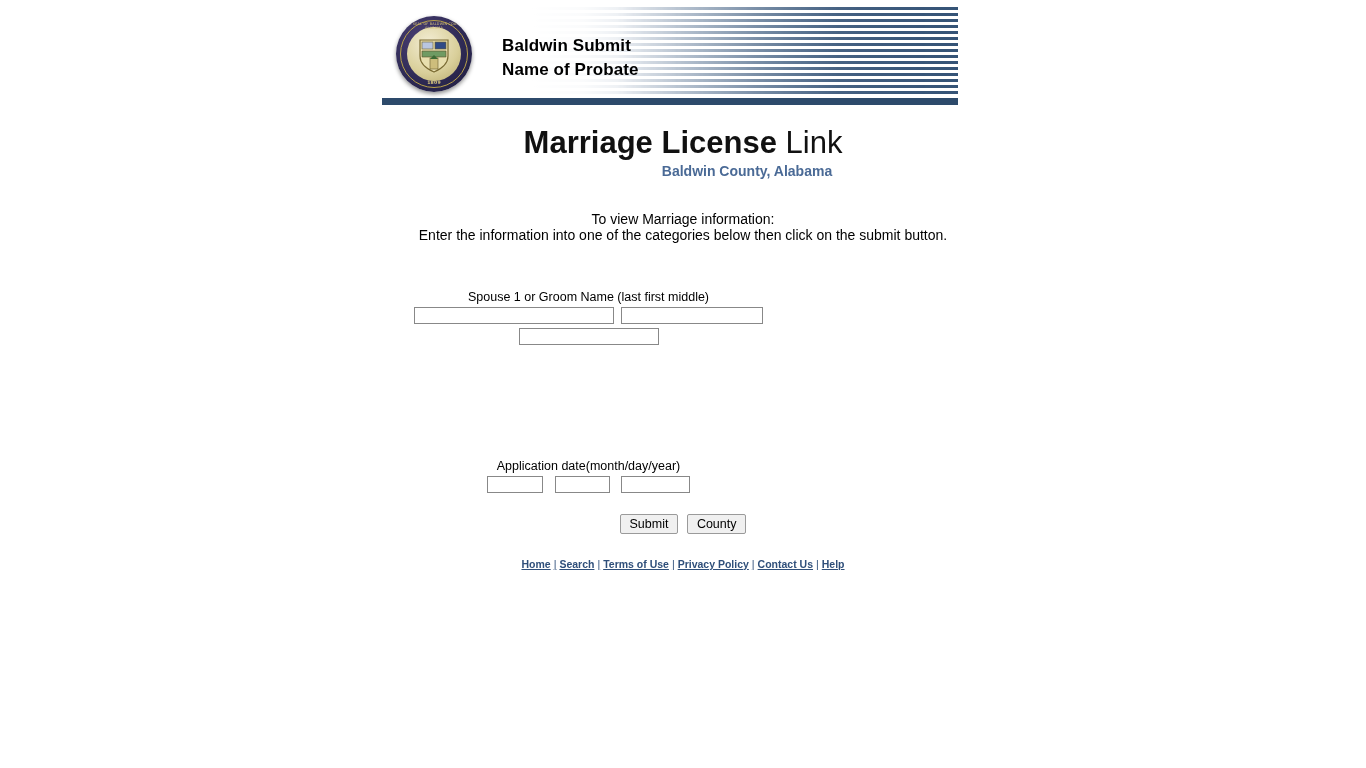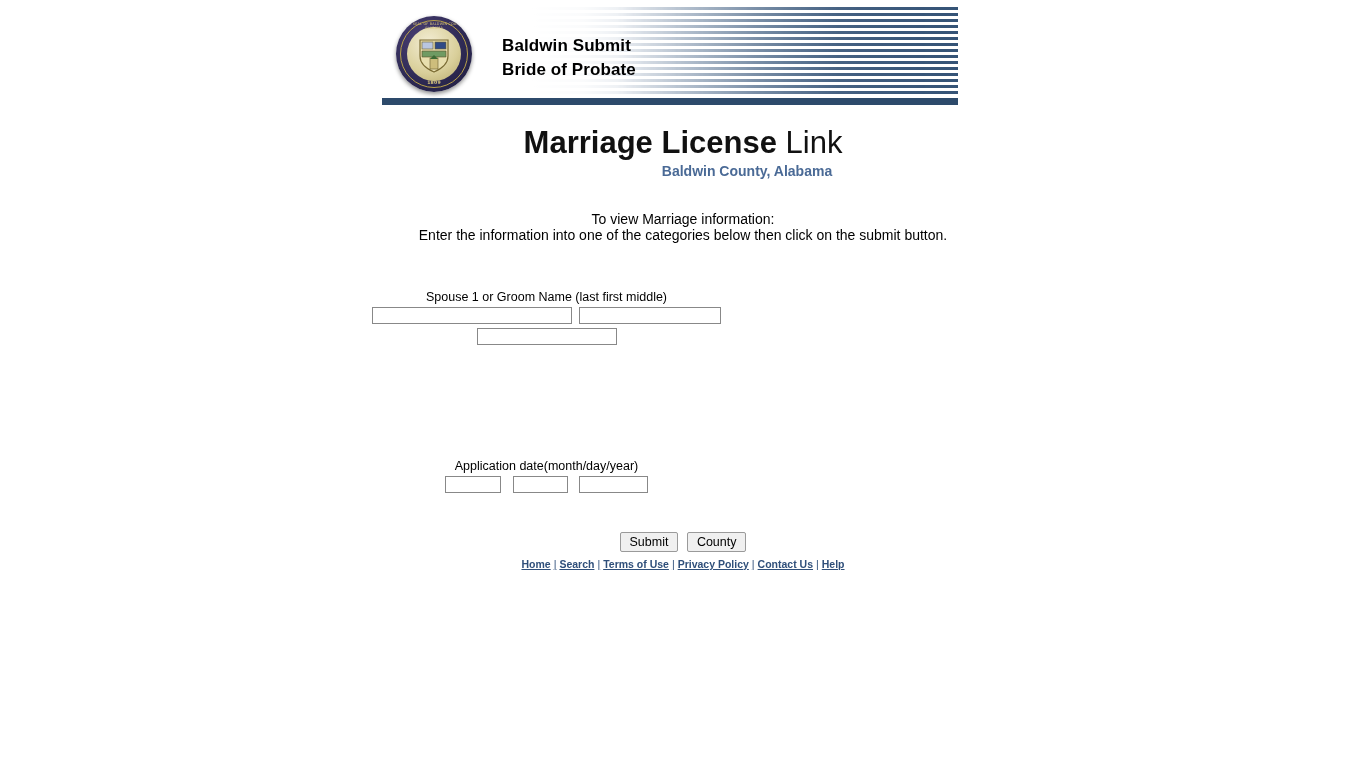--- a/index.html
+++ b/index.html
@@ -170,21 +170,21 @@
   }
 
   
   .form-area {
     position: absolute;
     left: 0;
     top: 0;
     width: 1366px;
     height: 768px;
   }
-  .field-group { position: absolute; width: 1093px; text-align: center; }
+  .field-group { position: absolute; width: 1093px; text-align: center; padding-left: 42px; }
   .field-label {
     font-size: 12.5px;
     color: #000000;
     line-height: 15px;
     margin-bottom: 2px;
   }
   .row { display: block; white-space: nowrap; }
   input.txt {
     font-family: "Liberation Sans", sans-serif;
     font-size: 12px;
@@ -217,21 +217,21 @@
     text-align: center;
   }
   button.btn {
     font-family: "Liberation Sans", sans-serif;
     font-size: 12.5px;
     color: #000000;
     background: #f0f0f0;
     border: 1px solid #9a9a9a;
     border-radius: 2px;
     padding: 2px 9px;
-    margin: 18px 2px;
+    margin: 0 2px;
     cursor: pointer;
     line-height: 14px;
   }
 
   
   .footer {
     position: absolute;
     top: 558px;
     left: 0;
     width: 1366px;
@@ -271,21 +271,21 @@
       <rect x="19" y="8" width="11" height="7" fill="#2f4a86" stroke="#6a5f30" stroke-width="0.6"></rect>
       <path d="M6 17 H30 V23 H6 Z" fill="#6f9b63" stroke="#5a5128" stroke-width="0.6"></path>
       <rect x="14" y="24" width="8" height="11" fill="#cdbd7c" stroke="#6a5f30" stroke-width="0.6"></rect>
       <path d="M18 21 l4 4 h-8 z" fill="#3d6b35"></path>
     </svg>
     <div class="seal-text-top">THE SEAL OF BALDWIN COUNTY ALABAMA</div>
     <div class="seal-text-bottom">1809</div>
   </div>
 
   <div class="hdr-line1">Baldwin Submit</div>
-  <div class="hdr-line2">Bride of Probate</div>
+  <div class="hdr-line2">Name of Probate</div>
 
   <div class="header-rule"></div>
 </div>
 
 <div class="title-block">
   <div class="title-main"><span class="strong">Marriage License</span><span class="light"> Link</span></div>
   <div class="title-sub">Baldwin County, Alabama</div>
 </div>
 
 <div class="instructions">

